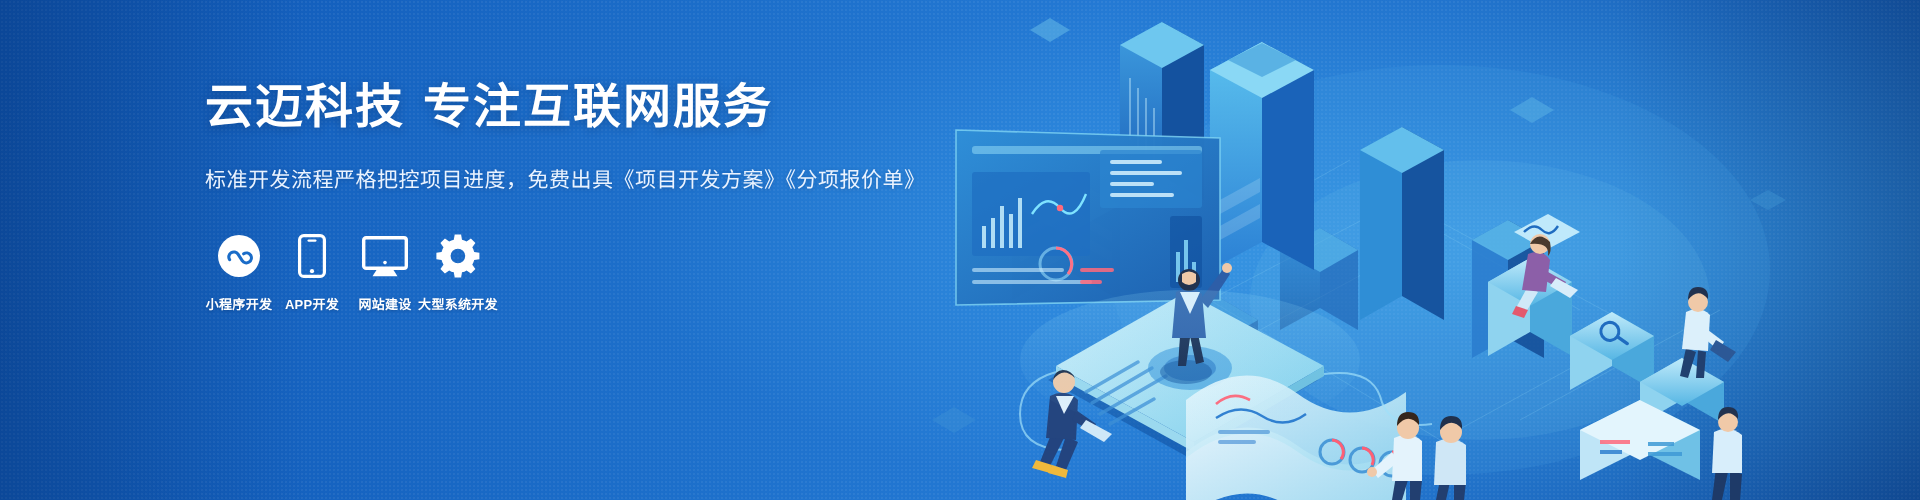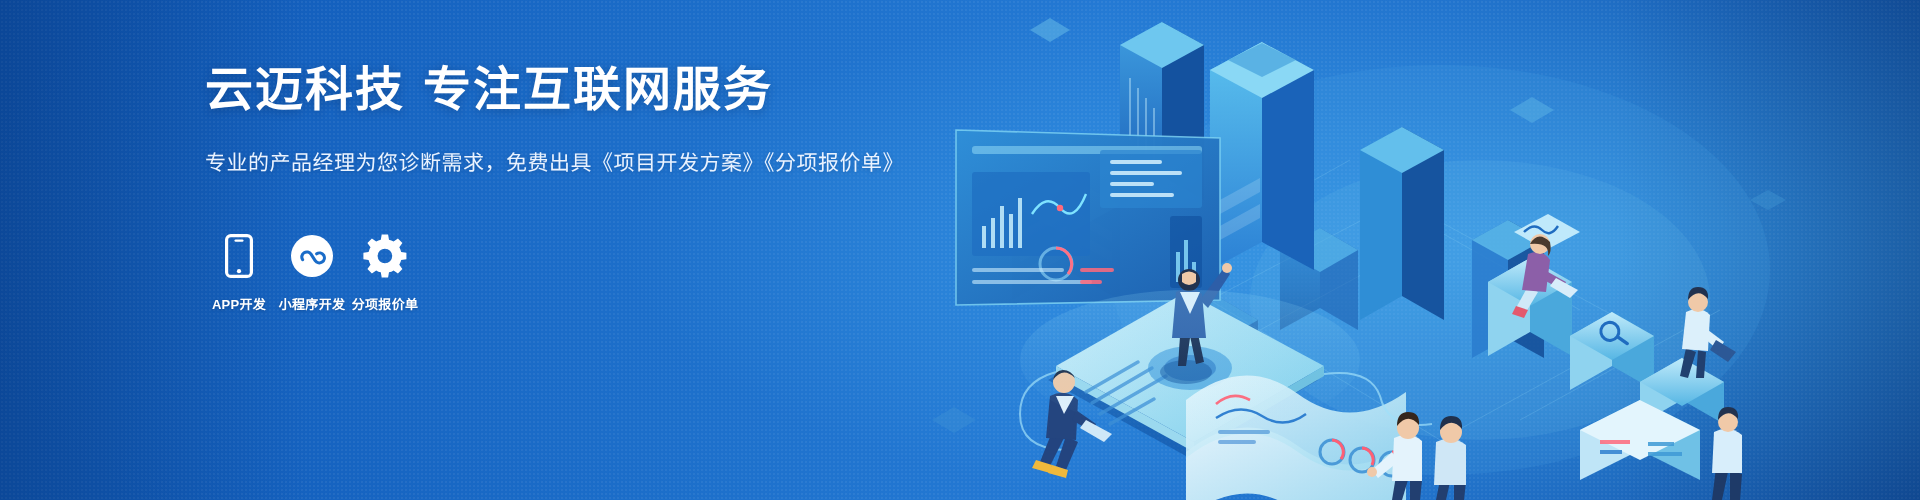--- a/index.html
+++ b/index.html
@@ -23,21 +23,21 @@
     background-image:radial-gradient(rgba(255,255,255,.055) 1px, transparent 1px);
     background-size:4px 4px;pointer-events:none;
   }
   
   .banner:after{
     content:"";position:absolute;inset:0;pointer-events:none;
     background:linear-gradient(90deg, rgba(4,40,95,.34) 0%, rgba(4,40,95,0) 16%, rgba(4,40,95,0) 84%, rgba(4,40,95,.30) 100%);
   }
 
   
-  .copy{position:absolute;left:205px;top:66px;z-index:6;}
+  .copy{position:absolute;left:205px;top:83px;z-index:6;}
   .title{
     color:#ffffff;font-size:48px;line-height:1;font-weight:bold;
     letter-spacing:2px;white-space:nowrap;
     text-shadow:0 2px 10px rgba(2,30,70,.28);
     margin:0 0 32px 0;
   }
   .title .gap{display:inline-block;width:18px;}
   .sub{
     color:#eaf3ff;font-size:21px;line-height:34px;white-space:nowrap;
     font-weight:normal;letter-spacing:.5px;
@@ -69,56 +69,66 @@
 
 <div class="banner">
 
   <div class="copy">
 
     <h1 class="title">
       <span>云迈科技</span><span class="gap"></span><span>专注互联网服务</span>
     </h1>
 
     <div class="sub">
-      <div>专业的产品经理为您诊断需求，免费出具《项目开发方案》《分项报价单》</div>
+      <div>标准开发流程严格把控项目进度，免费出具《项目开发方案》《分项报价单》</div>
     </div>
   </div>
 
   <div class="icons">
+
+    <div class="ic">
+      <span class="ic-glyph">
+        <svg width="44" height="44" viewBox="0 0 44 44" aria-hidden="true">
+          <circle cx="22" cy="22" r="21" fill="#ffffff"></circle>
+          <path d="M12.6 25.6c-1.5-2.3-.8-5.3 1.5-6.8 2.3-1.5 5.4-.9 6.9 1.4l4.2 6.4c1.5 2.3 4.6 2.9 6.9 1.4 2.3-1.5 3-4.5 1.5-6.8-1.5-2.3-4.6-2.9-6.9-1.4" fill="none" stroke="#1a6cc8" stroke-width="3.1" stroke-linecap="round"></path>
+        </svg>
+      </span>
+      <span class="ic-label">小程序开发</span>
+    </div>
 
     <div class="ic">
       <span class="ic-glyph">
         <svg width="28" height="44" viewBox="0 0 28 44" aria-hidden="true">
           <rect x="1.6" y="1.6" width="24.8" height="40.8" rx="4.2" ry="4.2" fill="none" stroke="#ffffff" stroke-width="3.2"></rect>
           <rect x="9.5" y="5.4" width="9" height="2.4" rx="1.2" fill="#ffffff"></rect>
           <circle cx="14" cy="37.2" r="2.1" fill="#ffffff"></circle>
         </svg>
       </span>
       <span class="ic-label">APP开发</span>
     </div>
 
+
     <div class="ic">
       <span class="ic-glyph">
-        <svg width="44" height="44" viewBox="0 0 44 44" aria-hidden="true">
-          <circle cx="22" cy="22" r="21" fill="#ffffff"></circle>
-          <path d="M12.6 25.6c-1.5-2.3-.8-5.3 1.5-6.8 2.3-1.5 5.4-.9 6.9 1.4l4.2 6.4c1.5 2.3 4.6 2.9 6.9 1.4 2.3-1.5 3-4.5 1.5-6.8-1.5-2.3-4.6-2.9-6.9-1.4" fill="none" stroke="#1a6cc8" stroke-width="3.1" stroke-linecap="round"></path>
+        <svg width="46" height="42" viewBox="0 0 46 42" aria-hidden="true">
+          <rect x="1.7" y="1.7" width="42.6" height="30.6" rx="2.4" ry="2.4" fill="none" stroke="#ffffff" stroke-width="3.4"></rect>
+          <circle cx="23" cy="26.6" r="1.8" fill="#ffffff"></circle>
+          <path d="M15 33.2 L31 33.2 L35.5 40.3 L10.5 40.3 Z" fill="#ffffff"></path>
         </svg>
       </span>
-      <span class="ic-label">小程序开发</span>
+      <span class="ic-label">网站建设</span>
     </div>
-
-
 
     <div class="ic">
       <span class="ic-glyph">
         <svg width="44" height="44" viewBox="0 0 44 44" aria-hidden="true">
           <path fill="#ffffff" d="M41.4 25.2v-6.4l-5.2-.9a14.7 14.7 0 0 0-1.9-4.6l3.1-4.3-4.5-4.5-4.3 3.1a14.7 14.7 0 0 0-4.6-1.9L23.1 .5h-6.4l-.9 5.2a14.7 14.7 0 0 0-4.6 1.9L6.9 4.5 2.4 9l3.1 4.3a14.7 14.7 0 0 0-1.9 4.6l-5.2.9v6.4l5.2.9a14.7 14.7 0 0 0 1.9 4.6L2.4 35l4.5 4.5 4.3-3.1a14.7 14.7 0 0 0 4.6 1.9l.9 5.2h6.4l.9-5.2a14.7 14.7 0 0 0 4.6-1.9l4.3 3.1 4.5-4.5-3.1-4.3a14.7 14.7 0 0 0 1.9-4.6zM19.9 29.3a7.3 7.3 0 1 1 0-14.6 7.3 7.3 0 0 1 0 14.6z" transform="translate(2,0)"></path>
         </svg>
       </span>
-      <span class="ic-label">分项报价单</span>
+      <span class="ic-label">大型系统开发</span>
     </div>
   </div>
 
   <div class="art">
     <svg viewBox="0 0 1040 500" aria-hidden="true">
       <defs>
         <linearGradient id="gBldA" x1="0" y1="0" x2="0" y2="1">
           <stop offset="0" stop-color="#5fc6f0"></stop>
             <stop offset="1" stop-color="#2a7fd4"></stop>
         </linearGradient>

